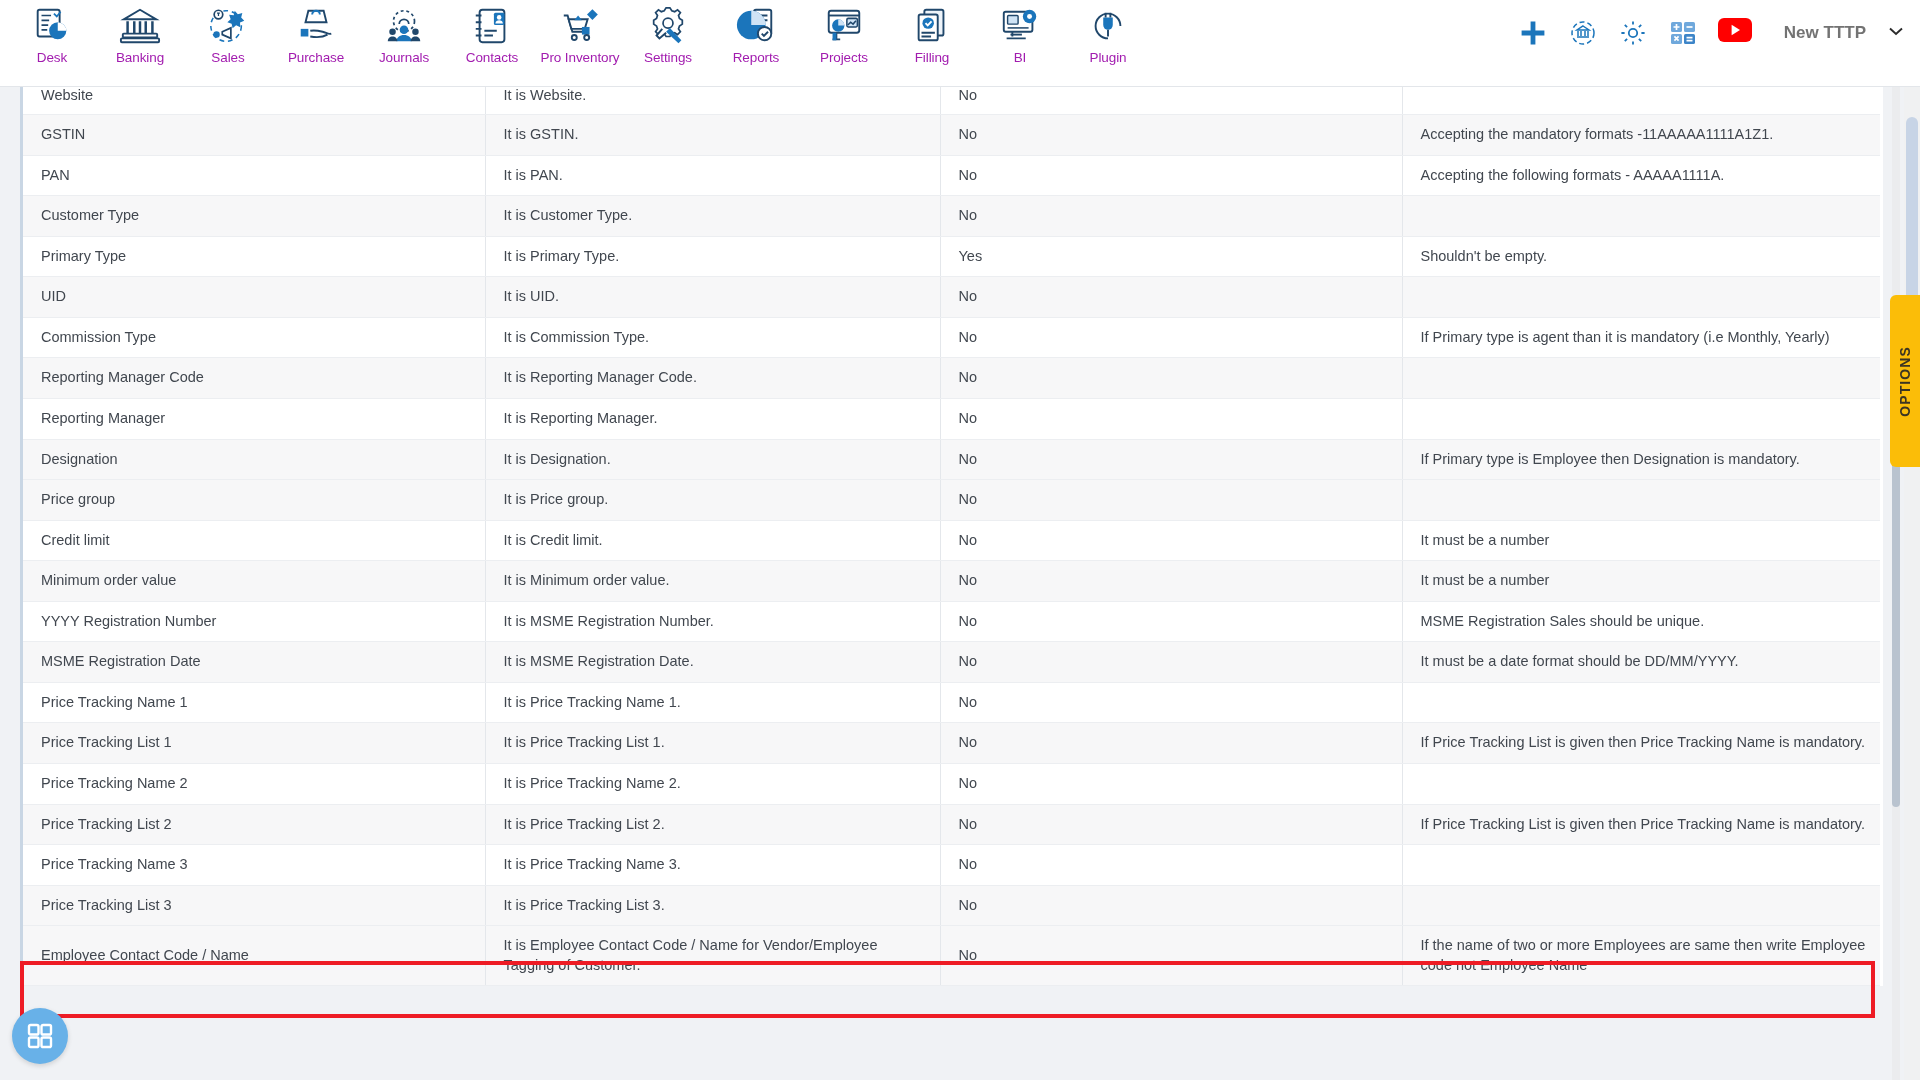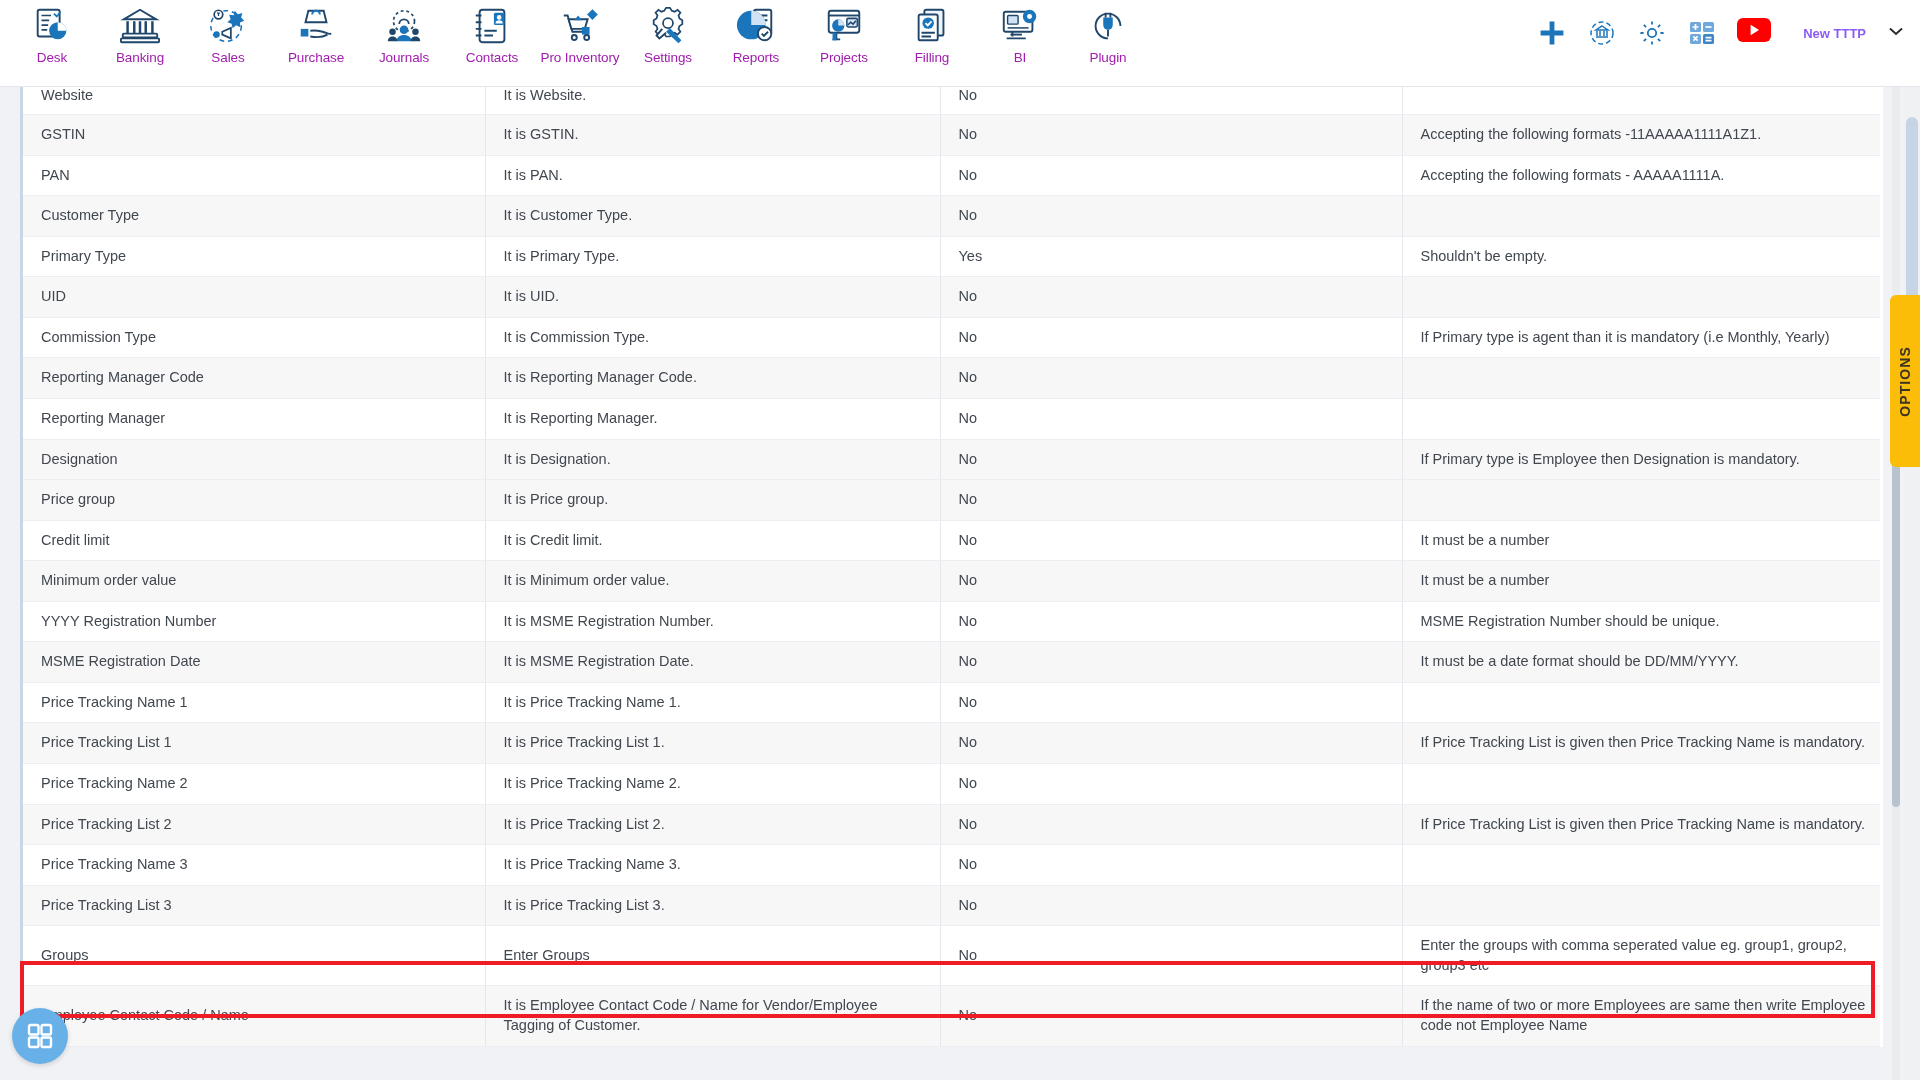--- a/index.html
+++ b/index.html
@@ -54,23 +54,23 @@
   #nav-right {
     position: absolute;
     right: 14px;
     top: 18px;
     display: flex;
     align-items: center;
     gap: 20px;
   }
   #nav-right .tool-ico { width: 30px; height: 30px; cursor: pointer; display:block; }
   #company-name {
-    font-size: 13px;
+    font-size: 17px;
     font-weight: bold;
-    color: #8b5cf6;
+    color: #737373;
     margin-left: 16px;
     white-space: nowrap;
     cursor: pointer;
   }
   #company-caret { cursor:pointer; }
 
   
   #content {
     position: absolute;
     top: 87px; left: 0;
@@ -448,21 +448,21 @@
           <tr class="odd clipped">
             <td class="c0">Website</td>
             <td class="c1">It is Website.</td>
             <td class="c2">No</td>
             <td class="c3"></td>
           </tr>
           <tr class="even">
             <td class="c0">GSTIN</td>
             <td class="c1">It is GSTIN.</td>
             <td class="c2">No</td>
-            <td class="c3">Accepting the following formats -11AAAAA1111A1Z1.</td>
+            <td class="c3">Accepting the mandatory formats -11AAAAA1111A1Z1.</td>
           </tr>
           <tr class="odd">
             <td class="c0">PAN</td>
             <td class="c1">It is PAN.</td>
             <td class="c2">No</td>
             <td class="c3">Accepting the following formats - AAAAA1111A.</td>
           </tr>
           <tr class="even">
             <td class="c0">Customer Type</td>
             <td class="c1">It is Customer Type.</td>
@@ -520,21 +520,21 @@
           <tr class="even">
             <td class="c0">Minimum order value</td>
             <td class="c1">It is Minimum order value.</td>
             <td class="c2">No</td>
             <td class="c3">It must be a number</td>
           </tr>
           <tr class="odd">
             <td class="c0">YYYY Registration Number</td>
             <td class="c1">It is MSME Registration Number.</td>
             <td class="c2">No</td>
-            <td class="c3">MSME Registration Number should be unique.</td>
+            <td class="c3">MSME Registration Sales should be unique.</td>
           </tr>
           <tr class="even">
             <td class="c0">MSME Registration Date</td>
             <td class="c1">It is MSME Registration Date.</td>
             <td class="c2">No</td>
             <td class="c3">It must be a date format should be DD/MM/YYYY.</td>
           </tr>
           <tr class="odd">
             <td class="c0">Price Tracking Name 1</td>
             <td class="c1">It is Price Tracking Name 1.</td>
@@ -563,26 +563,20 @@
             <td class="c0">Price Tracking Name 3</td>
             <td class="c1">It is Price Tracking Name 3.</td>
             <td class="c2">No</td>
             <td class="c3"></td>
           </tr>
           <tr class="even">
             <td class="c0">Price Tracking List 3</td>
             <td class="c1">It is Price Tracking List 3.</td>
             <td class="c2">No</td>
             <td class="c3"></td>
-          </tr>
-          <tr class="odd">
-            <td class="c0">Groups</td>
-            <td class="c1">Enter Groups</td>
-            <td class="c2">No</td>
-            <td class="c3">Enter the groups with comma seperated value eg. group1, group2, group3 etc</td>
           </tr>
           <tr class="even">
             <td class="c0">Employee Contact Code / Name</td>
             <td class="c1">It is Employee Contact Code / Name for Vendor/Employee Tagging of Customer.</td>
             <td class="c2">No</td>
             <td class="c3">If the name of two or more Employees are same then write Employee code not Employee Name</td>
           </tr>
         </tbody>
     </table>
   </div>

